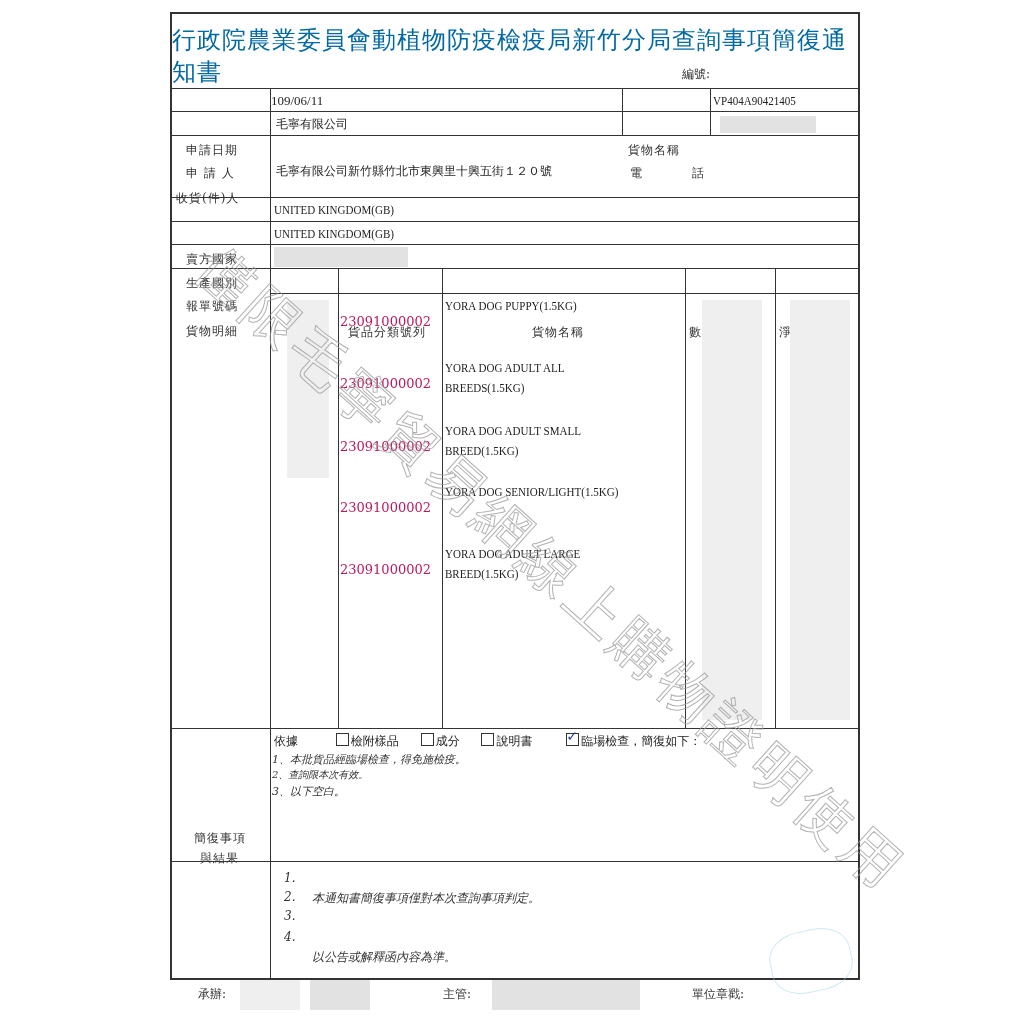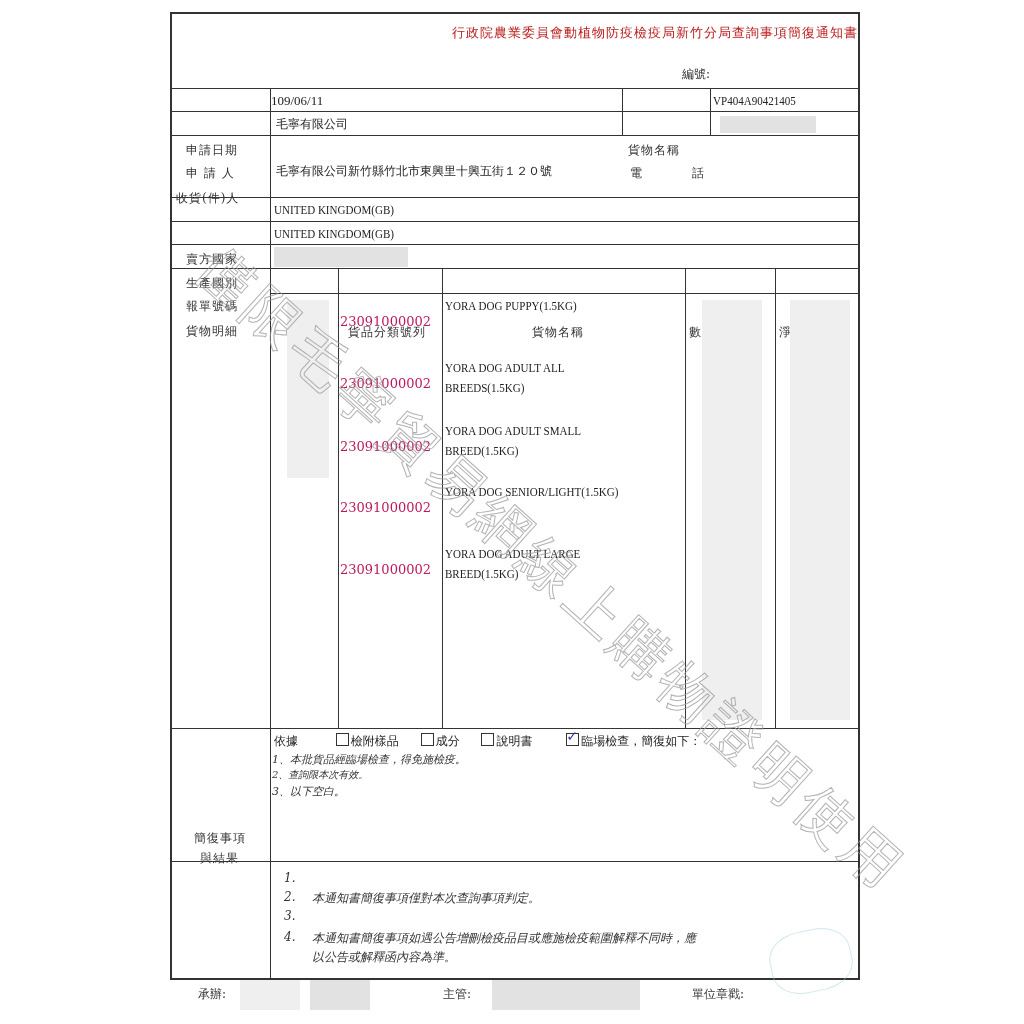--- a/index.html
+++ b/index.html
@@ -3,21 +3,21 @@
 <meta charset="utf-8">
 <style>
   html, body { margin:0; padding:0; }
   body { width:1024px; height:1024px; background:#fff; position:relative; overflow:hidden;
          font-family: "DejaVu Serif", "Liberation Serif", serif; color:#222; }
   .form { position:absolute; left:170px; top:12px; width:690px; height:968px;
           border:2px solid #333; box-sizing:border-box; }
   .abs { position:absolute; }
   .hl { position:absolute; height:0; border-top:1.5px solid #333; }
   .vl { position:absolute; width:0; border-left:1.5px solid #333; }
-  .title { position:absolute; left:0; right:0; top:10px; text-align:right; font-size:13px; letter-spacing:1px; color:#b91c1c; }
+  .title { position:absolute; left:0; right:0; top:10px; text-align:left; font-size:24px; letter-spacing:1px; color:#0369a1; }
   .serial { position:absolute; left:510px; top:52px; font-size:12px; color:#333; }
   .lbl { position:absolute; font-size:12px; color:#333; letter-spacing:1px;margin-top:48px; }
   .val { position:absolute; font-size:13px; font-family:"Liberation Serif","DejaVu Serif",serif; color:#222; }
   .mono { font-family:"Liberation Serif","DejaVu Serif",serif; font-size:13px; letter-spacing:0px; transform:scaleX(0.85); transform-origin:left; white-space:nowrap; }
   .redact { position:absolute; background:#e2e2e2; }
   .redact-light { position:absolute; background:#efefef; }
   .item-code { position:absolute; left:168px; font-size:13px; color:#be185d;margin-top:16px; }
   .item-name { position:absolute; left:273px; font-size:13px; color:#222; line-height:20px; }
   .chk { display:inline-block; width:11px; height:11px; border:1px solid #333; vertical-align:-1px; margin-right:2px; position:relative; }
   .chk.on::after { content:"✓"; position:absolute; left:-1px; top:-6px; font-size:14px; color:#2b3aa8; }
@@ -120,21 +120,20 @@
   </div>
   <div class="note" style="left:100px;top:738px;font-size:11px;">1、本批貨品經臨場檢查，得免施檢疫。</div>
   <div class="note" style="left:100px;top:754px;font-size:10px;">2、查詢限本次有效。</div>
   <div class="note" style="left:100px;top:770px;font-size:11px;">3、以下空白。</div>
 
   <div class="note" style="left:112px;top:857px;">1.</div>
   <div class="note" style="left:112px;top:876px;">2.</div>
   <div class="note" style="left:140px;top:876px;">本通知書簡復事項僅對本次查詢事項判定。</div>
   <div class="note" style="left:112px;top:895px;">3.</div>
   <div class="note" style="left:112px;top:916px;">4.</div>
-  <div class="note" style="left:140px;top:916px;">本通知書簡復事項如遇公告增刪檢疫品目或應施檢疫範圍解釋不同時，應</div>
   <div class="note" style="left:140px;top:935px;">以公告或解釋函內容為準。</div>
 </div>
 
 <div class="stamp"></div>
 
 <div class="footer-lbl" style="left:198px;">承辦:</div>
 <div class="redact-light" style="left:240px;top:980px;width:60px;height:30px;"></div>
 <div class="redact" style="left:310px;top:980px;width:60px;height:30px;"></div>
 <div class="footer-lbl" style="left:443px;">主管:</div>
 <div class="redact" style="left:492px;top:980px;width:148px;height:30px;"></div>

